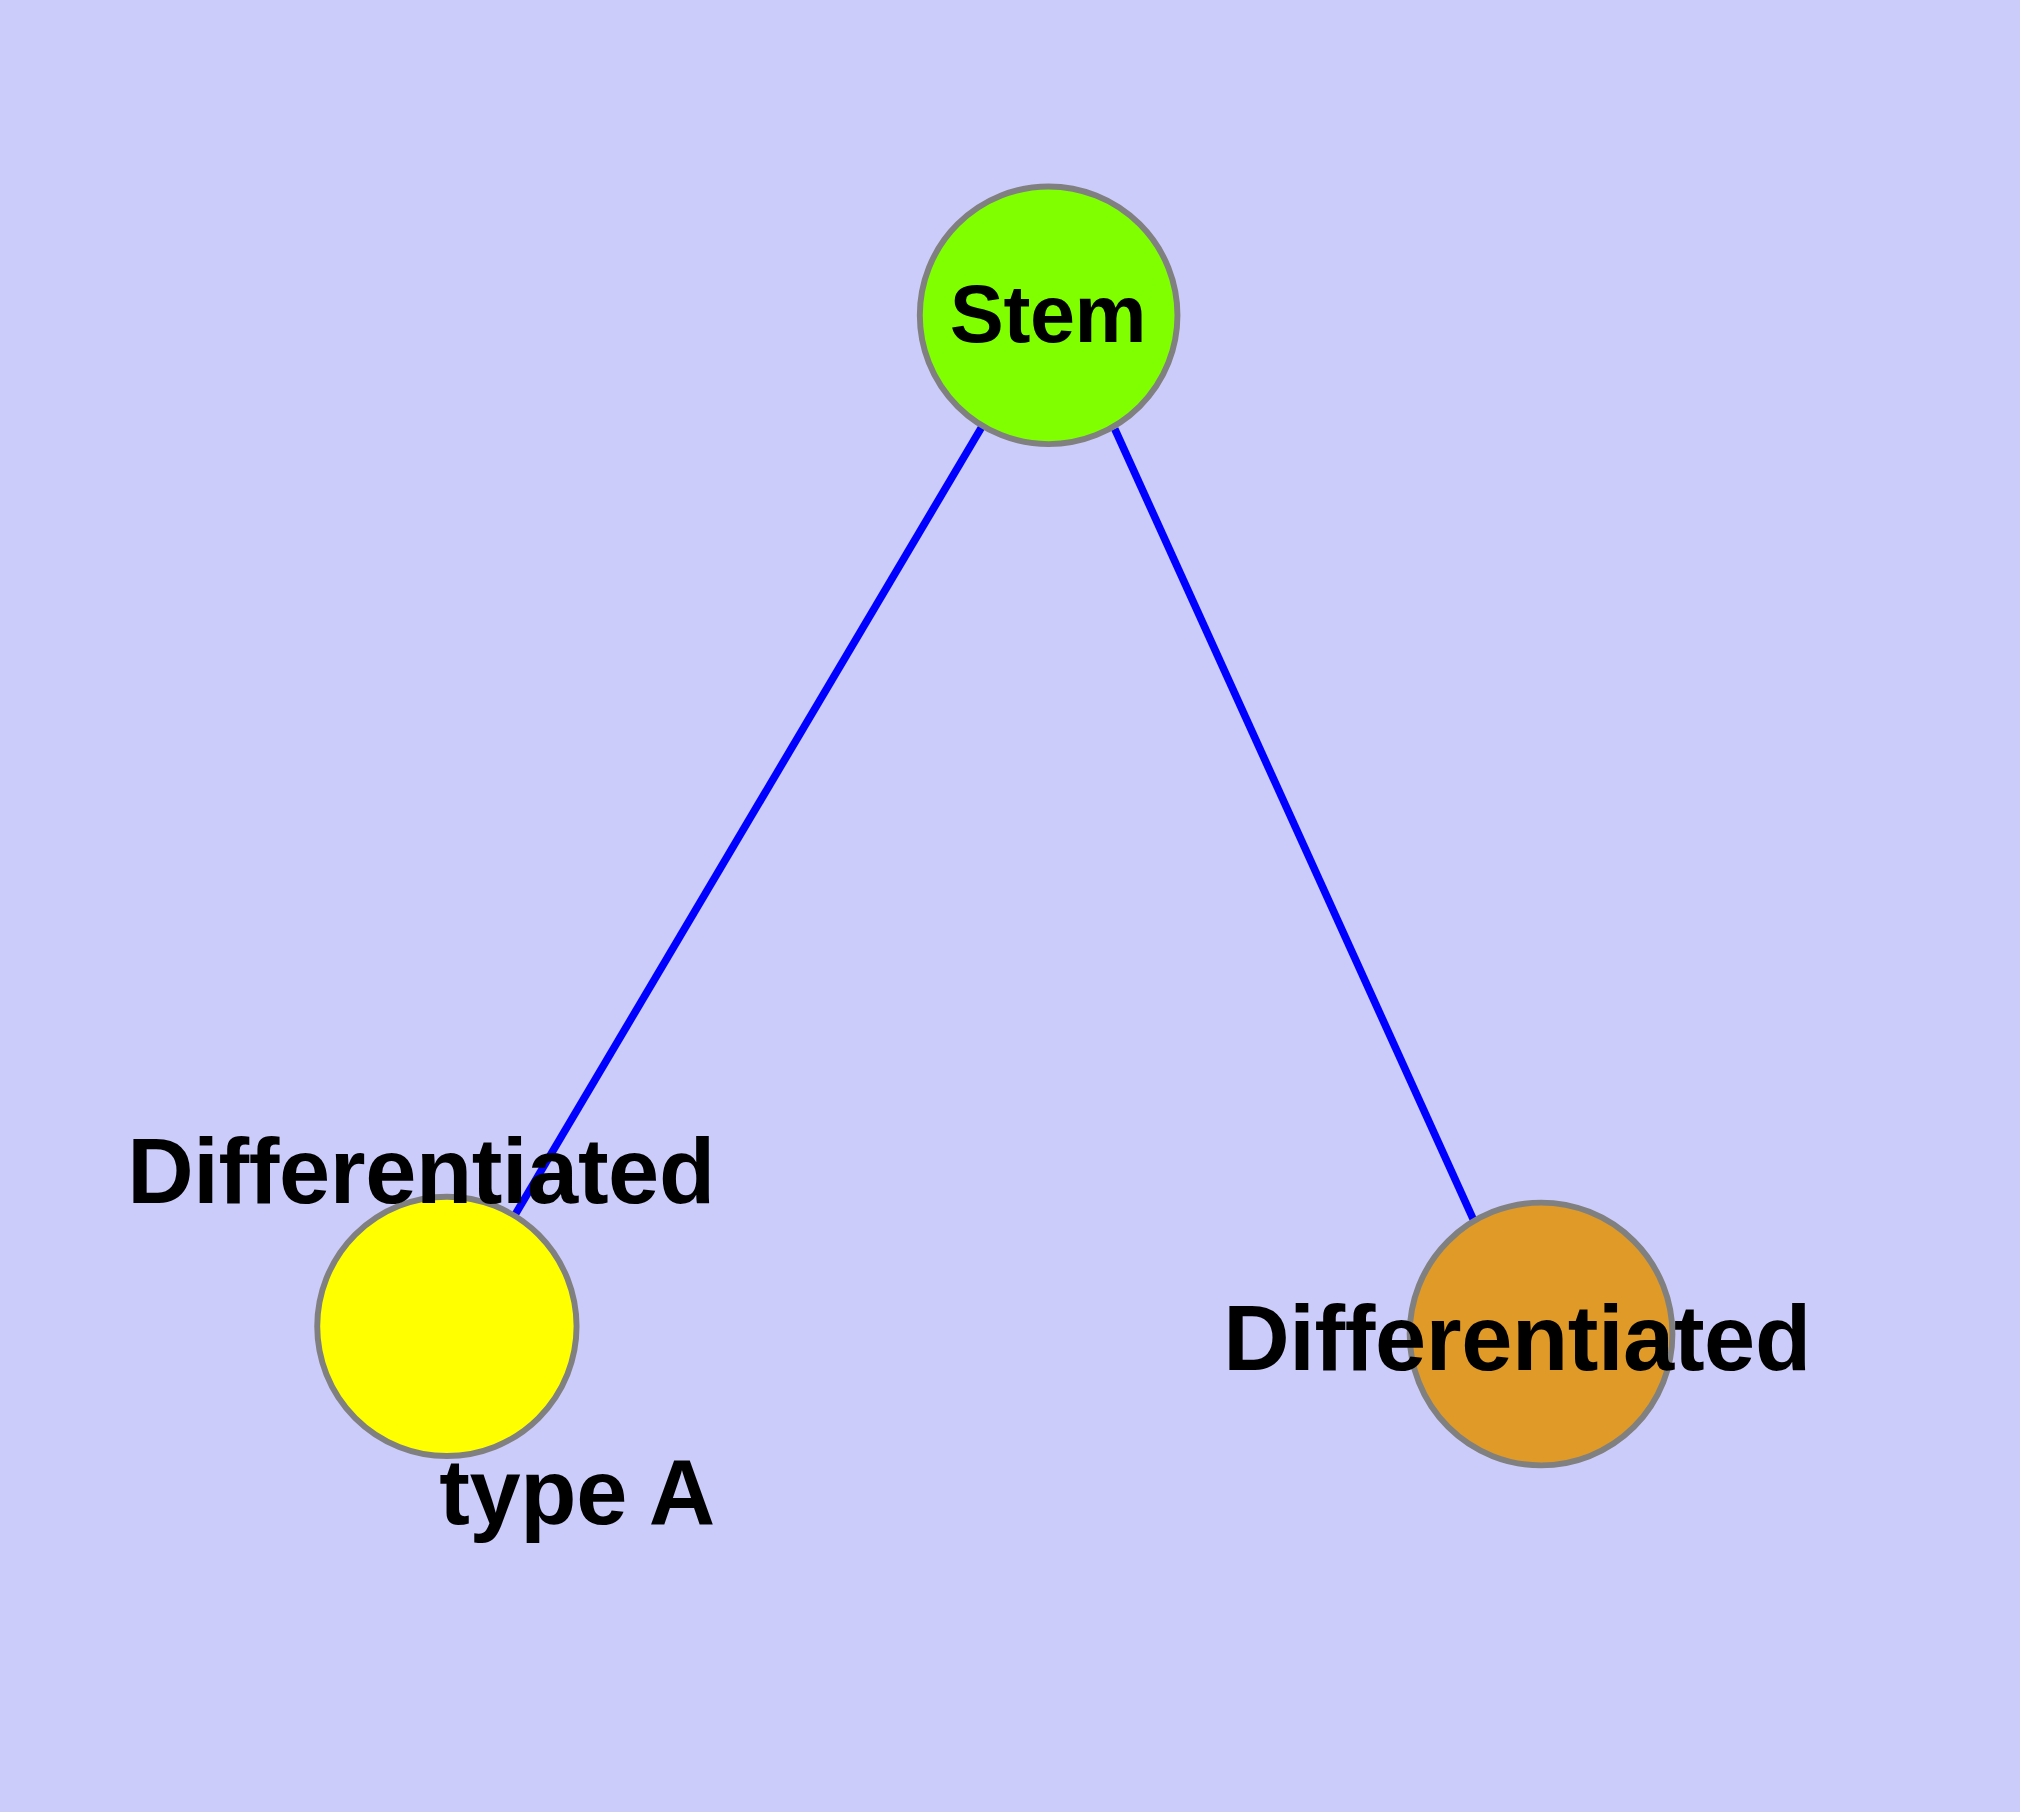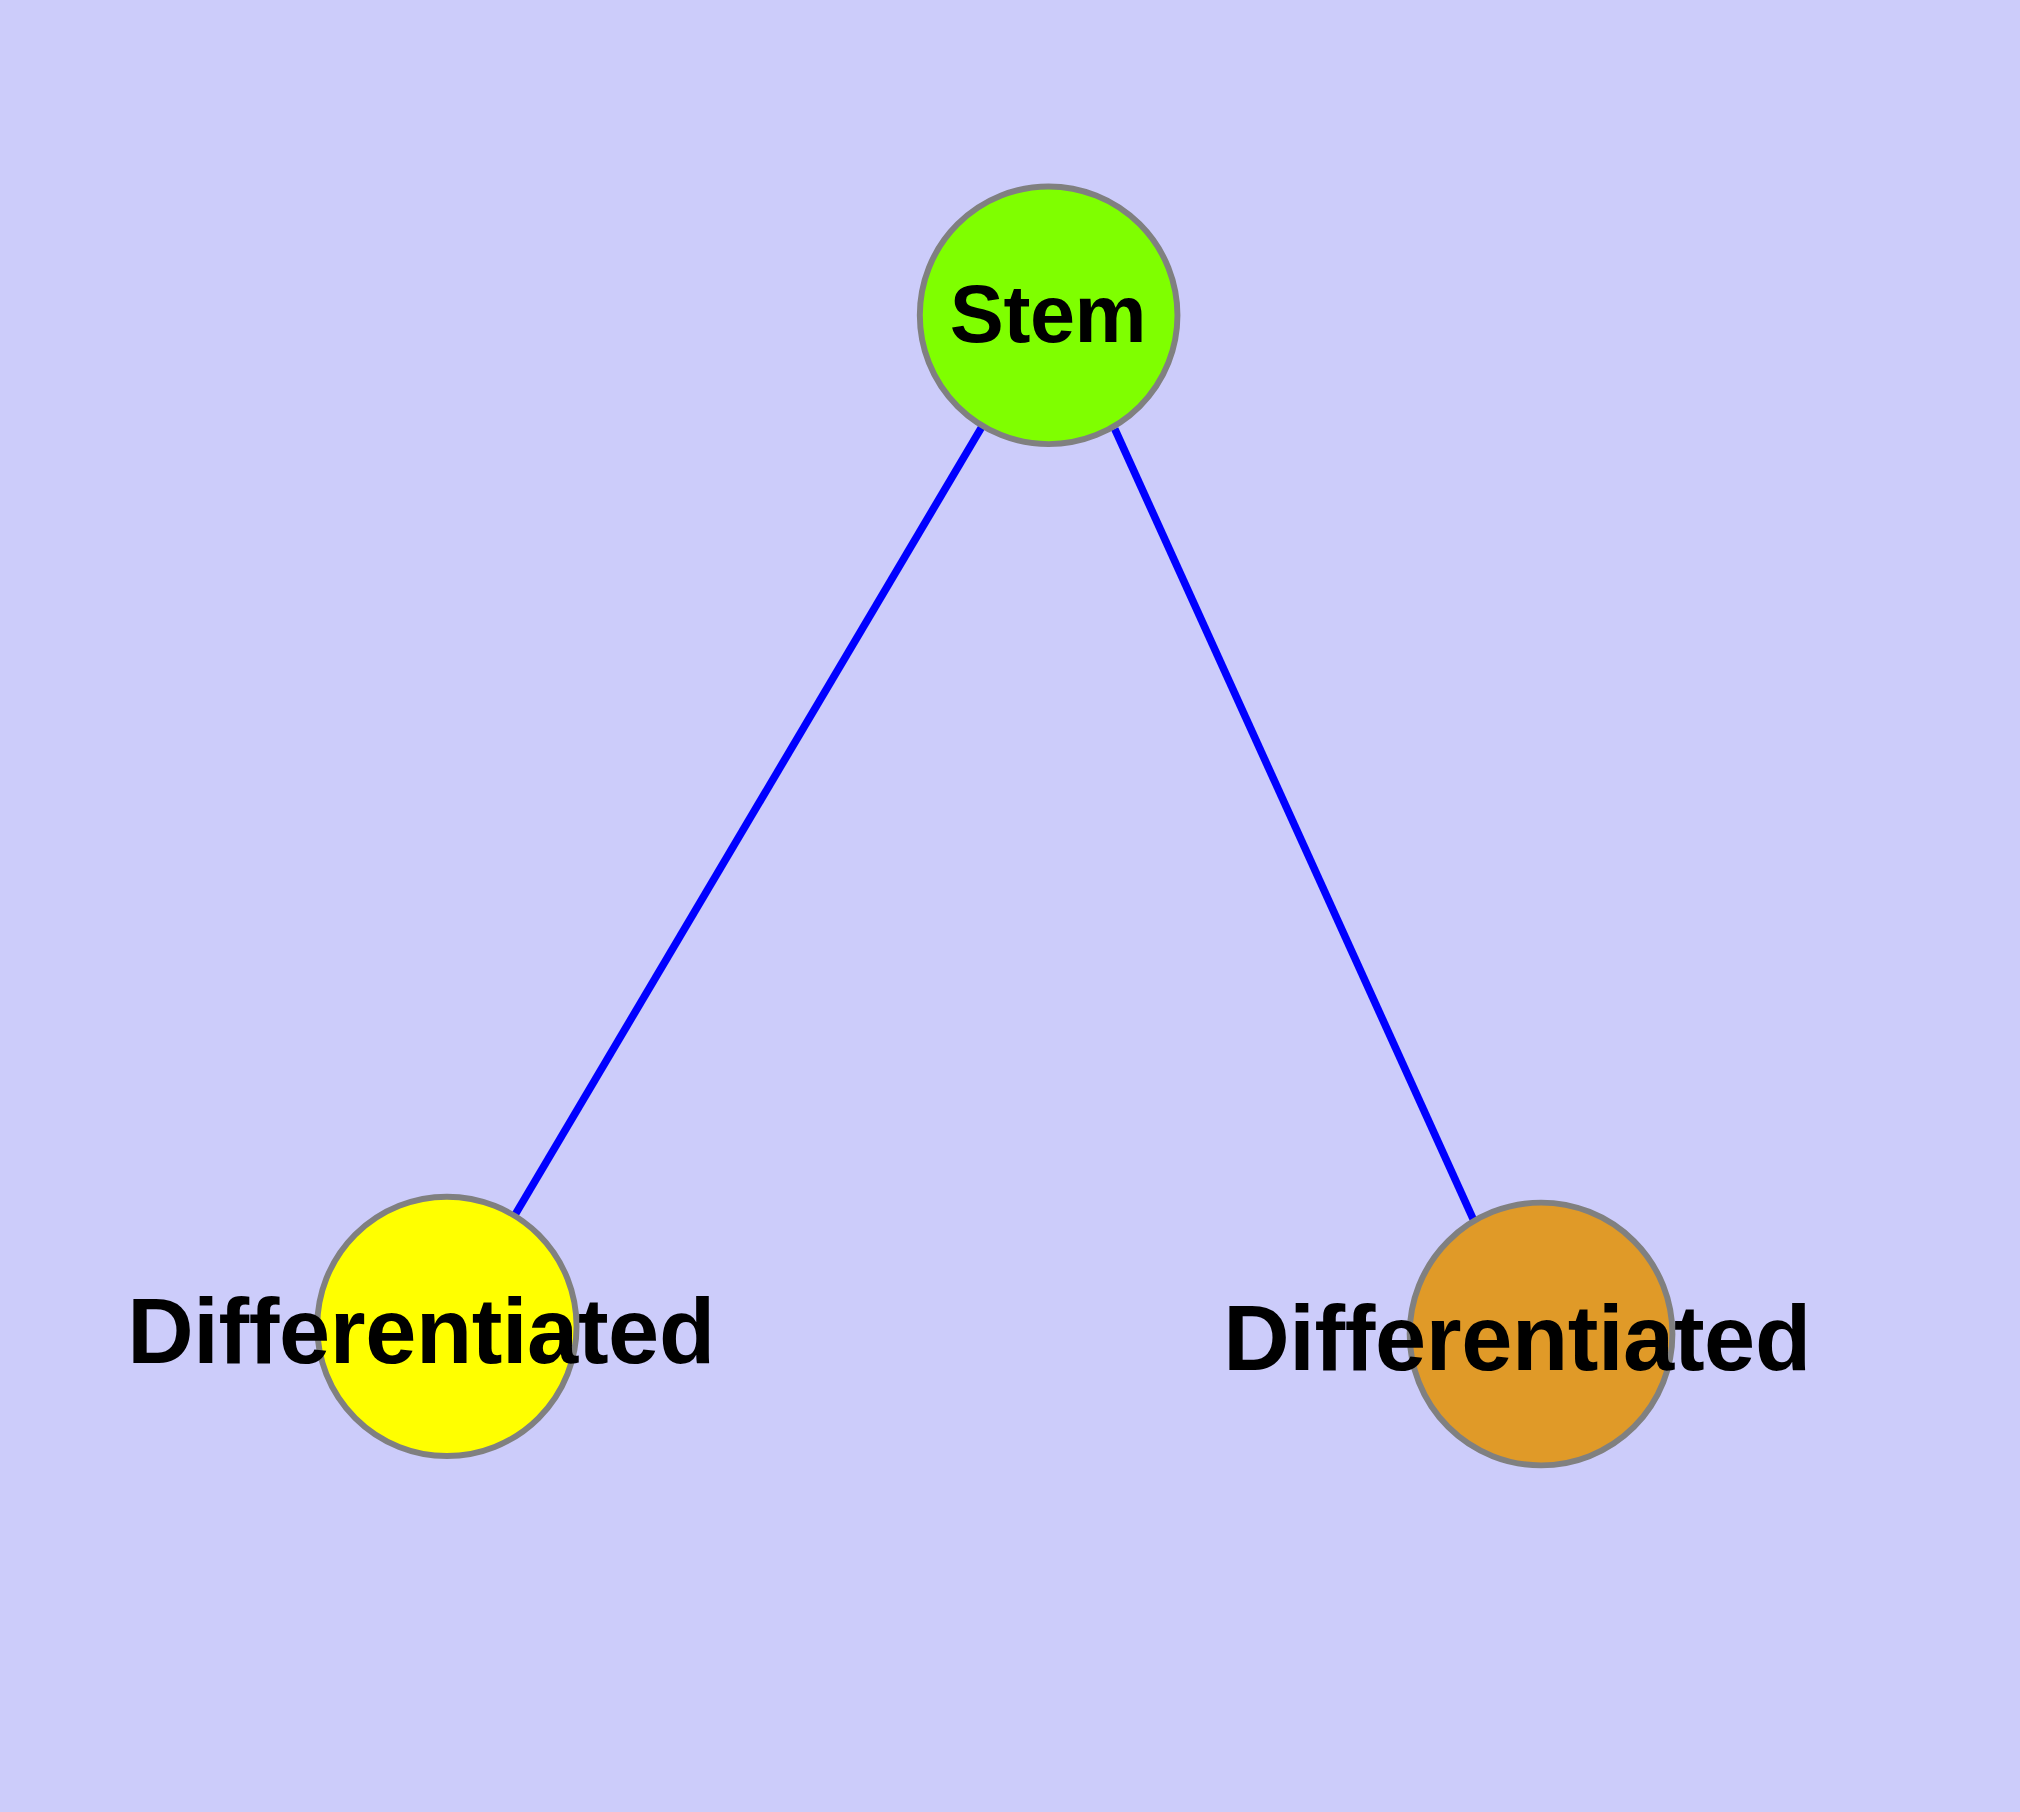--- a/index.html
+++ b/index.html
@@ -71,20 +71,21 @@
       <circle id="node-stem" cx="1237" cy="372" r="152" fill="#7fff00" stroke="#808080" stroke-width="7"></circle>
       <circle id="node-diff-a" cx="527" cy="1565" r="153" fill="#ffff00" stroke="#808080" stroke-width="7"></circle>
       <circle id="node-diff-b" cx="1818" cy="1574" r="155" fill="#e09a28" stroke="#808080" stroke-width="7"></circle>
     </g>
   </svg>
 
   <div class="node-label" id="label-stem" style="left: 1048px; top: 315px; font-size: 81px;">Stem</div>
 
   <div class="node-label" id="label-diff-a" style="left: 421px; top: 1332px; font-size: 92px;">
     <div>Differentiated</div>
+    <div>type A</div>
   </div>
 
   <div class="node-label" id="label-diff-b" style="left: 1517px; top: 1339px; font-size: 92px;">
     <div>Differentiated</div>
   </div>
 
 </div>
 
 
 </body></html>

